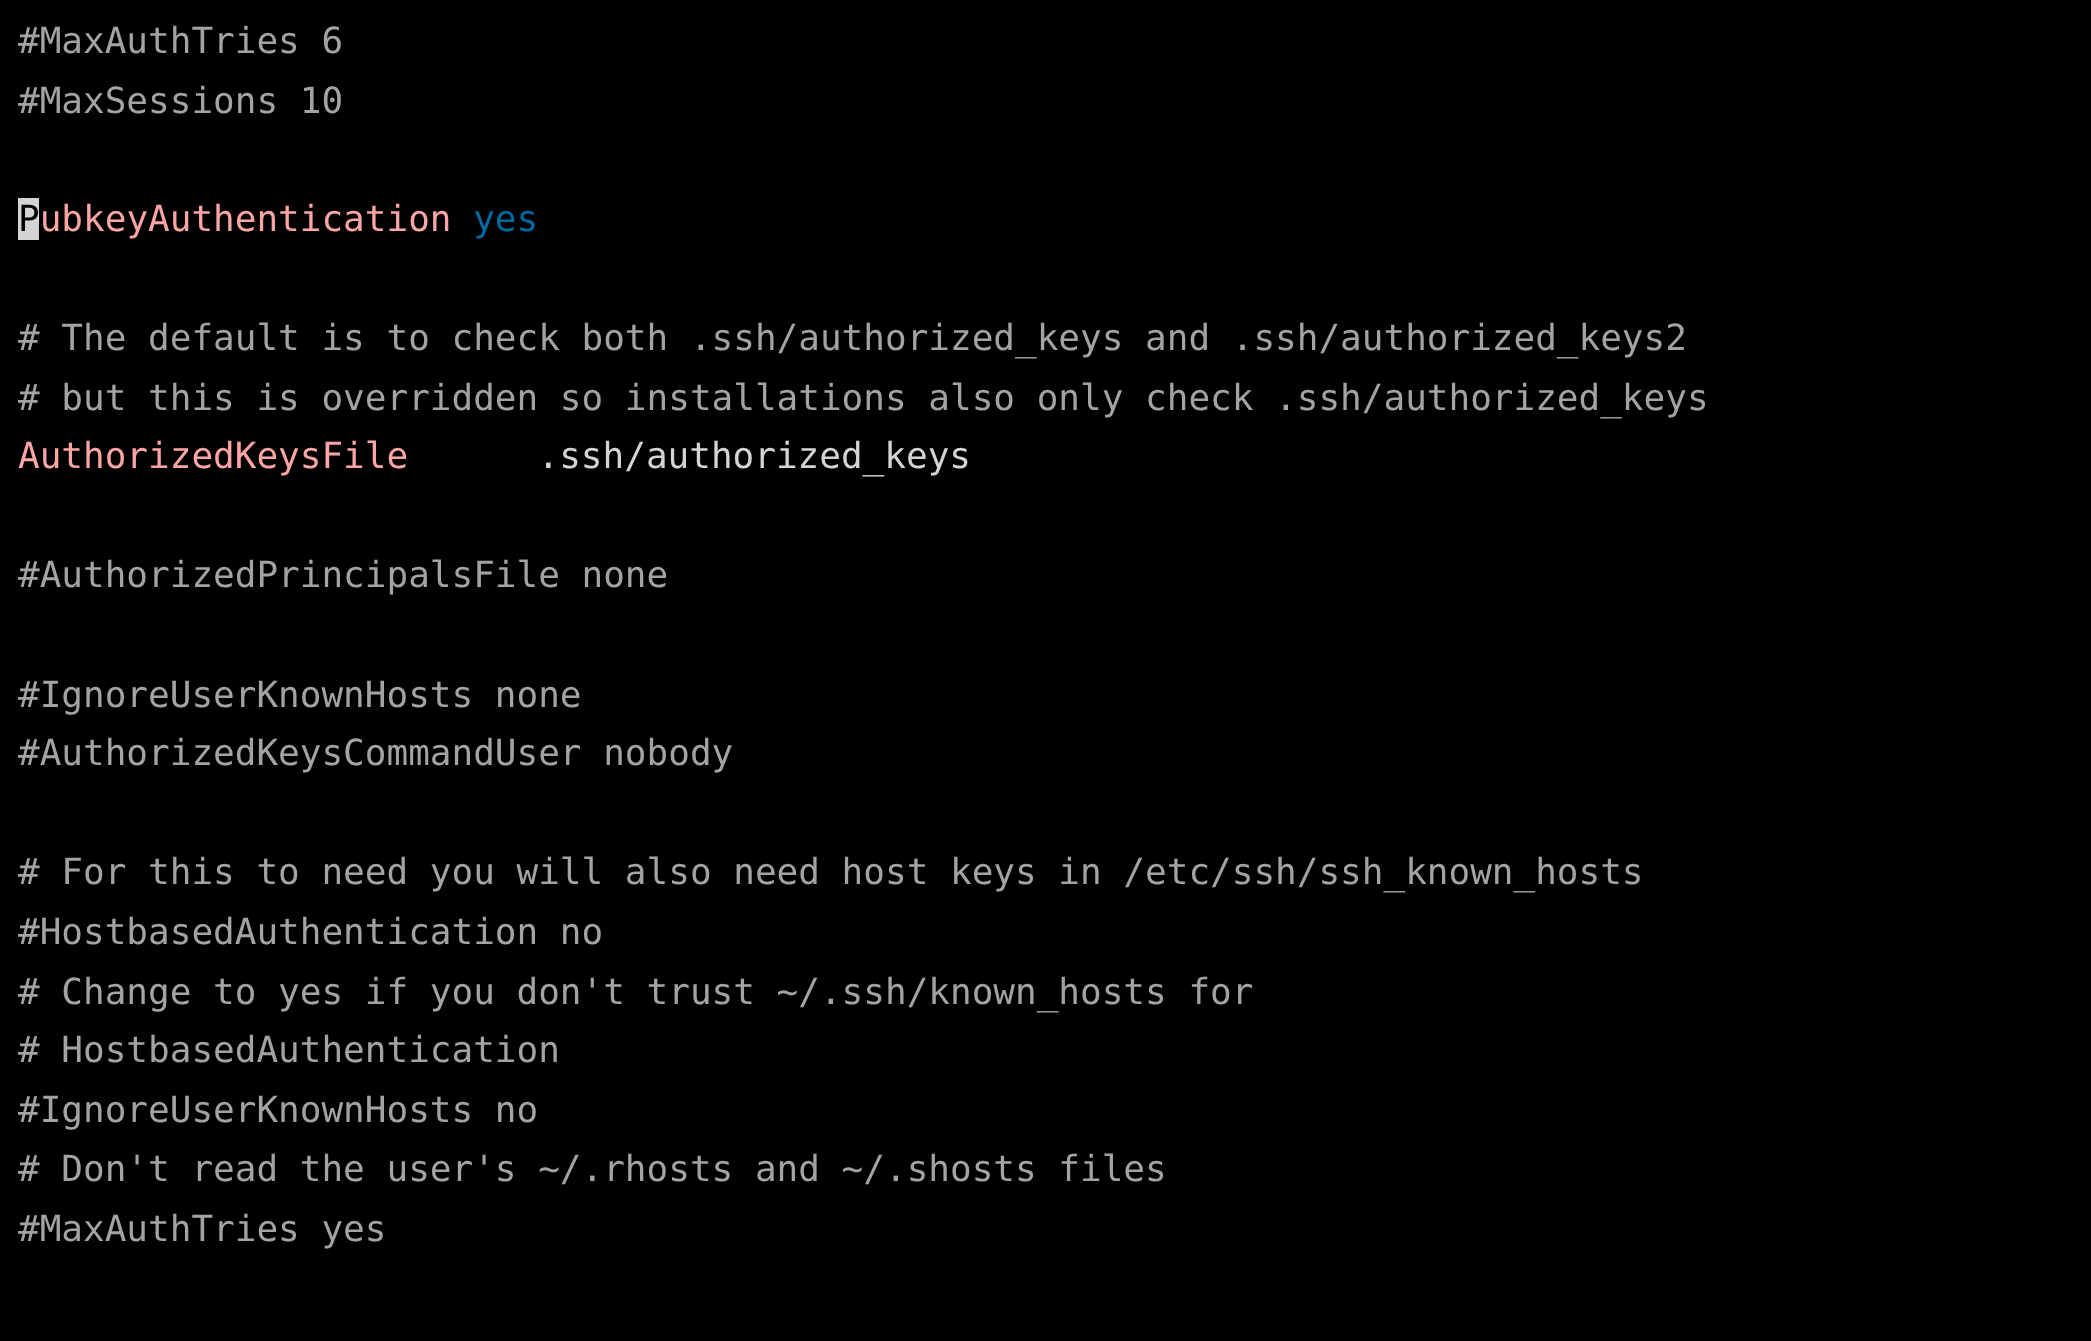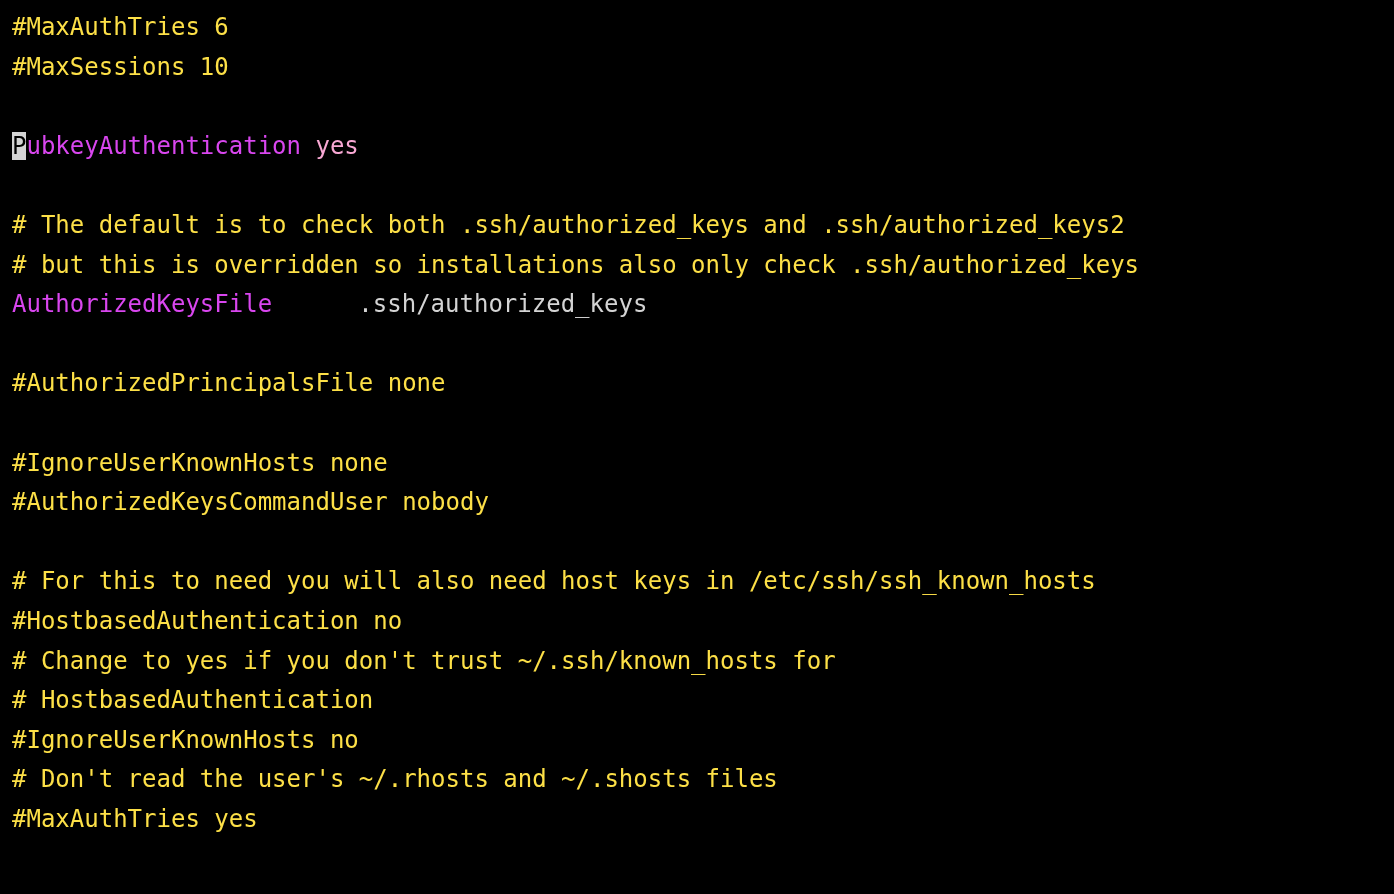--- a/index.html
+++ b/index.html
@@ -7,23 +7,23 @@
       background: #000000;
       font-family: 'Menlo', 'Monaco', 'Consolas', monospace;
       font-size: 24px;
       line-height: 1.65;
       padding: 8px 12px;
       white-space: pre;
       overflow: hidden;
       width: 1394px;
       height: 894px;
     }
-    .comment { color: #fde047; }
-    .keyword { color: #d946ef; }
-    .value-green { color: #f9a8d4; }
+    .comment { color: #a3a3a3; }
+    .keyword { color: #fca5a5; }
+    .value-green { color: #0369a1; }
     .value-white { color: #d4d4d4; margin-left: 14px; }
     .cursor {
       background: #d4d4d4;
       color: #000000;
     }
   </style>
 </head>
 <body><span class="comment">#MaxAuthTries 6</span>
 <span class="comment">#MaxSessions 10</span>
 <span></span>

